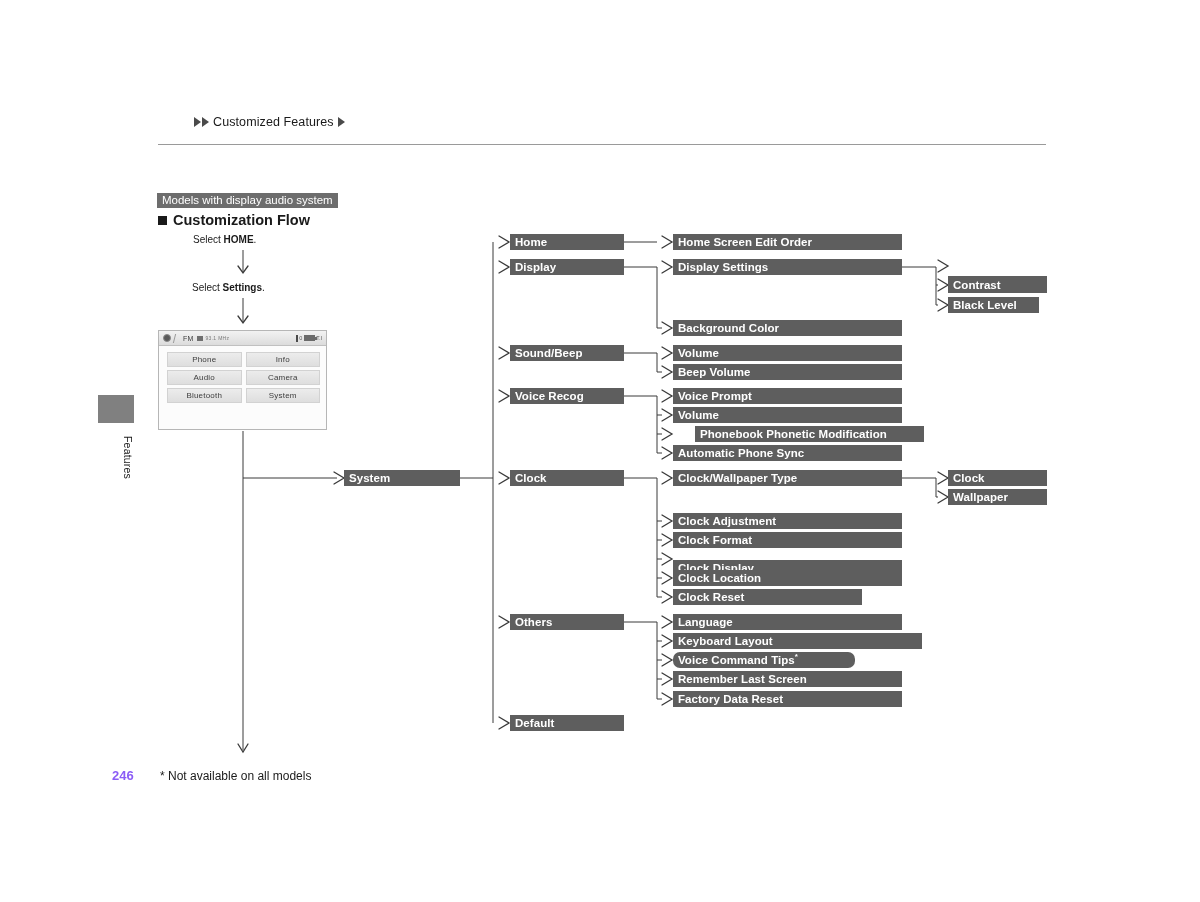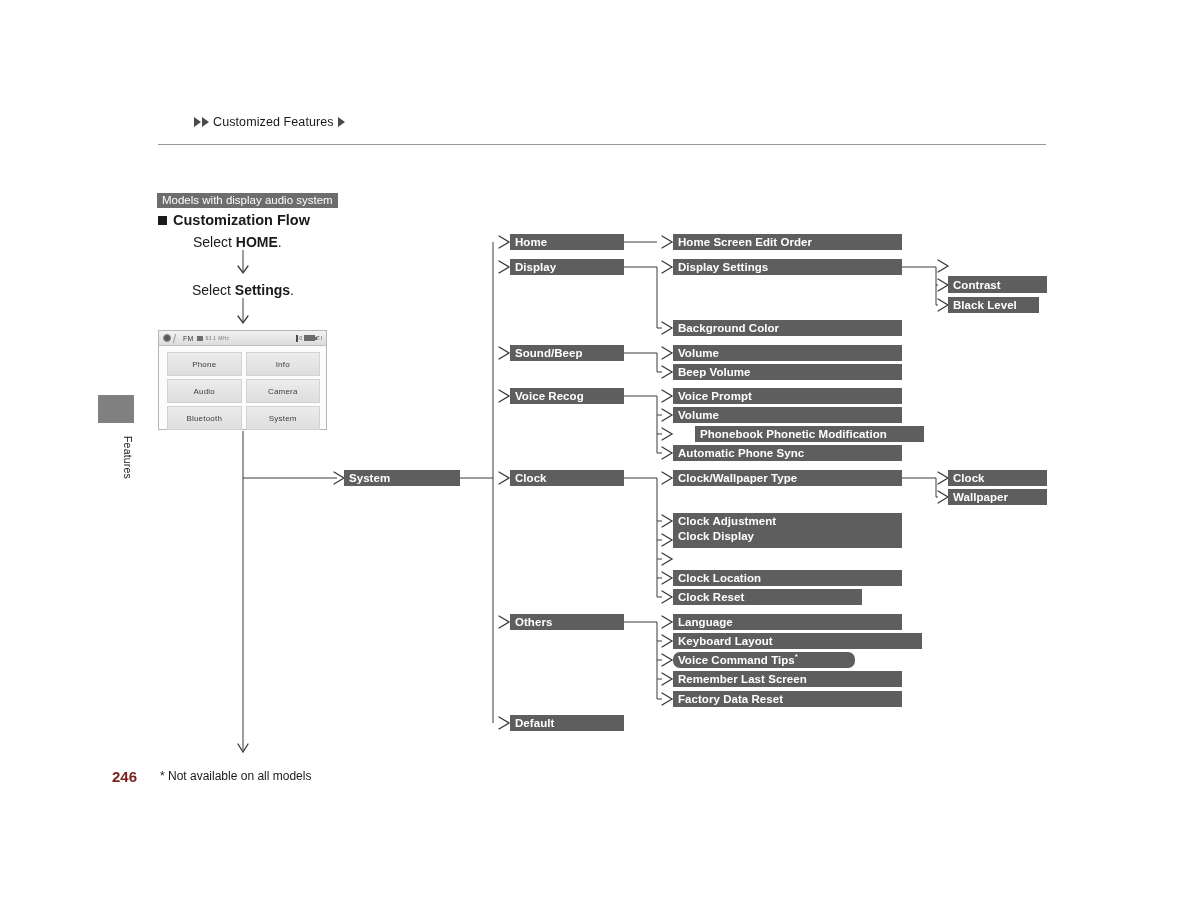--- a/index.html
+++ b/index.html
@@ -106,21 +106,21 @@
   }
   .sq-bullet {
     display: inline-block;
     width: 9px; height: 9px;
     background: #1a1a1a;
     margin-right: 6px;
   }
 
   .step-text {
     position: absolute;
-    font-size: 14px;
+    font-size: 10px;
     color: #1a1a1a;
     white-space: nowrap;
   }
   .step-text b { font-weight: bold; }
   #step-home { left: 193px; top: 234px; }
   #step-settings { left: 192px; top: 282px; }
 
   
   .device {
     position: absolute;
@@ -201,21 +201,21 @@
   .device-grid {
     position: absolute;
     left: 8px;
     top: 21px;
     width: 153px;
     display: grid;
     grid-template-columns: 1fr 1fr;
     gap: 3px 4px;
   }
   .device-key {
-    height: 24px;
+    height: 15px;
     background: linear-gradient(#ececec, #dedede);
     border: 1px solid #d2d2d2;
     box-sizing: border-box;
     font-size: 8px;
     color: #3d3d3d;
     display: flex;
     align-items: center;
     justify-content: center;
     letter-spacing: 0.2px;
   }
@@ -246,23 +246,23 @@
     font-size: 8px;
     vertical-align: super;
     line-height: 0;
   }
 
   
   .page-num {
     position: absolute;
     left: 112px;
     top: 768px;
-    font-size: 15px;
+    font-size: 13px;
     font-weight: bold;
-    color: #7f1d1d;
+    color: #8b5cf6;
   }
   .footnote {
     position: absolute;
     left: 160px;
     top: 769px;
     font-size: 12px;
     color: #1a1a1a;
     white-space: nowrap;
   }
 </style>
@@ -440,21 +440,21 @@
   <div class="node" style="left:673px; top:320px; width:229px;">Background Color</div>
   <div class="node" style="left:673px; top:345px; width:229px;">Volume</div>
   <div class="node" style="left:673px; top:364px; width:229px;">Beep Volume</div>
   <div class="node" style="left:673px; top:388px; width:229px;">Voice Prompt</div>
   <div class="node" style="left:673px; top:407px; width:229px;">Volume</div>
   <div class="node" style="left:695px; top:426px; width:229px;">Phonebook Phonetic Modification</div>
   <div class="node" style="left:673px; top:445px; width:229px;">Automatic Phone Sync</div>
   <div class="node" style="left:673px; top:470px; width:229px;">Clock/Wallpaper Type</div>
   <div class="node" style="left:673px; top:513px; width:229px;">Clock Adjustment</div>
   <div class="node" style="left:673px; top:532px; width:229px;">Clock Format</div>
-  <div class="node" style="left:673px; top:528px; width:229px;">Clock Display</div>
+  <div class="node" style="left:673px; top:560px; width:229px;">Clock Display</div>
   <div class="node" style="left:673px; top:570px; width:229px;">Clock Location</div>
   <div class="node" style="left:673px; top:589px; width:189px;">Clock Reset</div>
   <div class="node" style="left:673px; top:614px; width:229px;">Language</div>
   <div class="node" style="left:673px; top:633px; width:249px;">Keyboard Layout</div>
   <div class="node" style="left:673px; top:652px; width:182px;border-radius:7px;"><span>Voice Command Tips</span><sup>*</sup></div>
   <div class="node" style="left:673px; top:671px; width:229px;">Remember Last Screen</div>
   <div class="node" style="left:673px; top:691px; width:229px;">Factory Data Reset</div>
 
   <div class="node" style="left:948px; top:276px; width:99px;padding-left:24px;">Brightness</div>
   <div class="node" style="left:948px; top:277px; width:99px;">Contrast</div>

